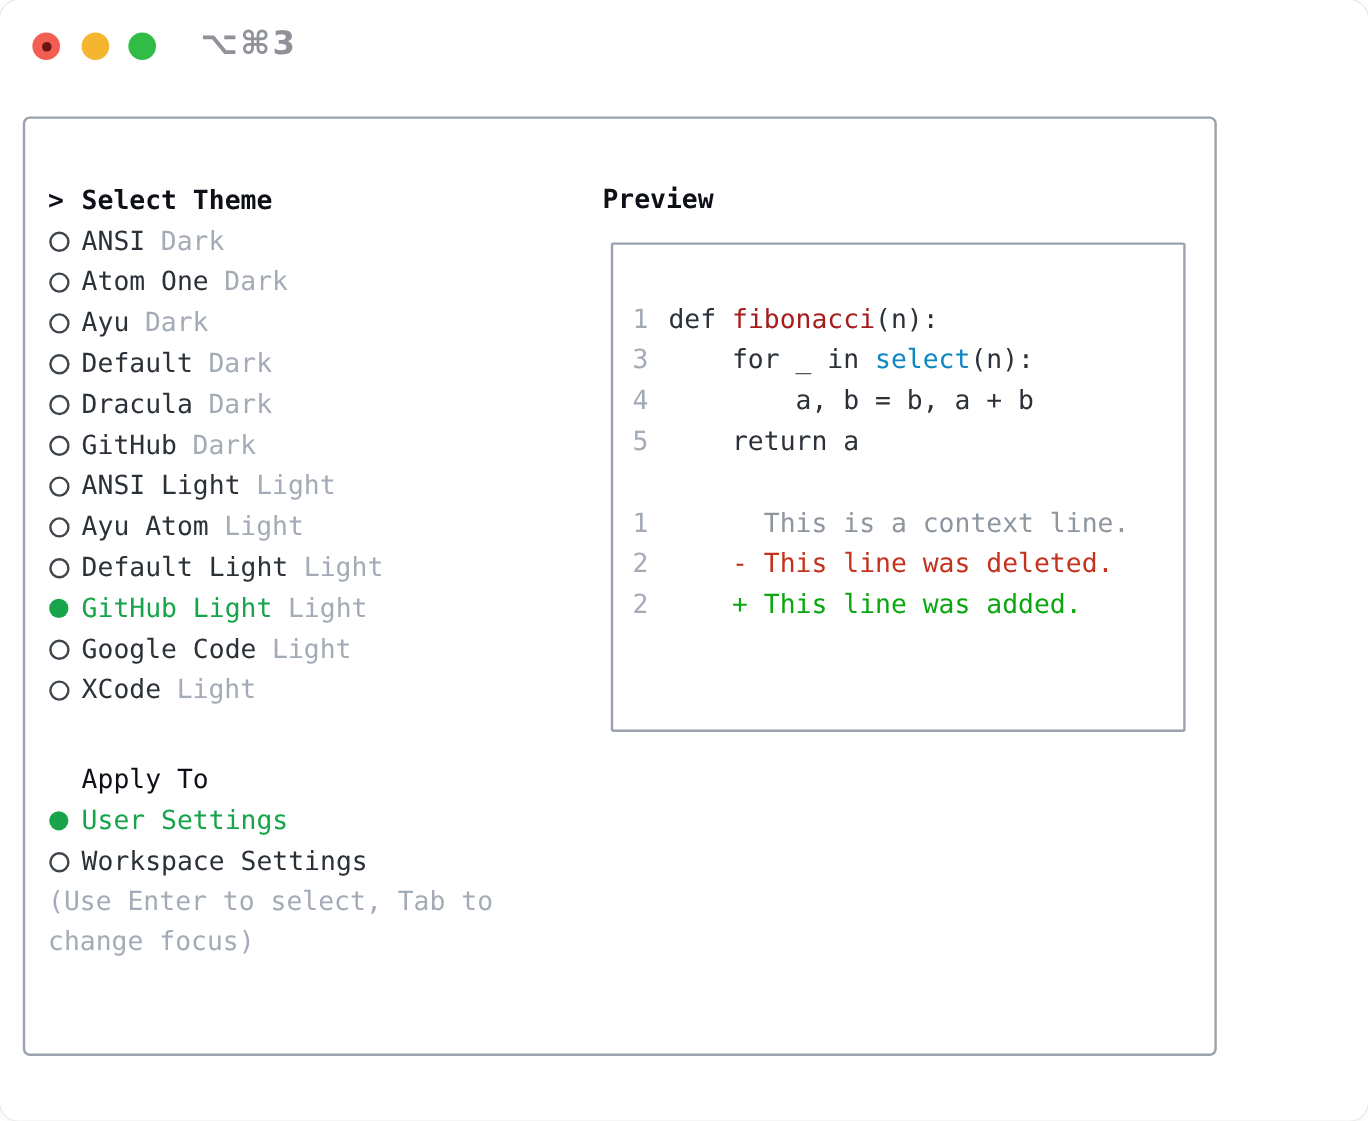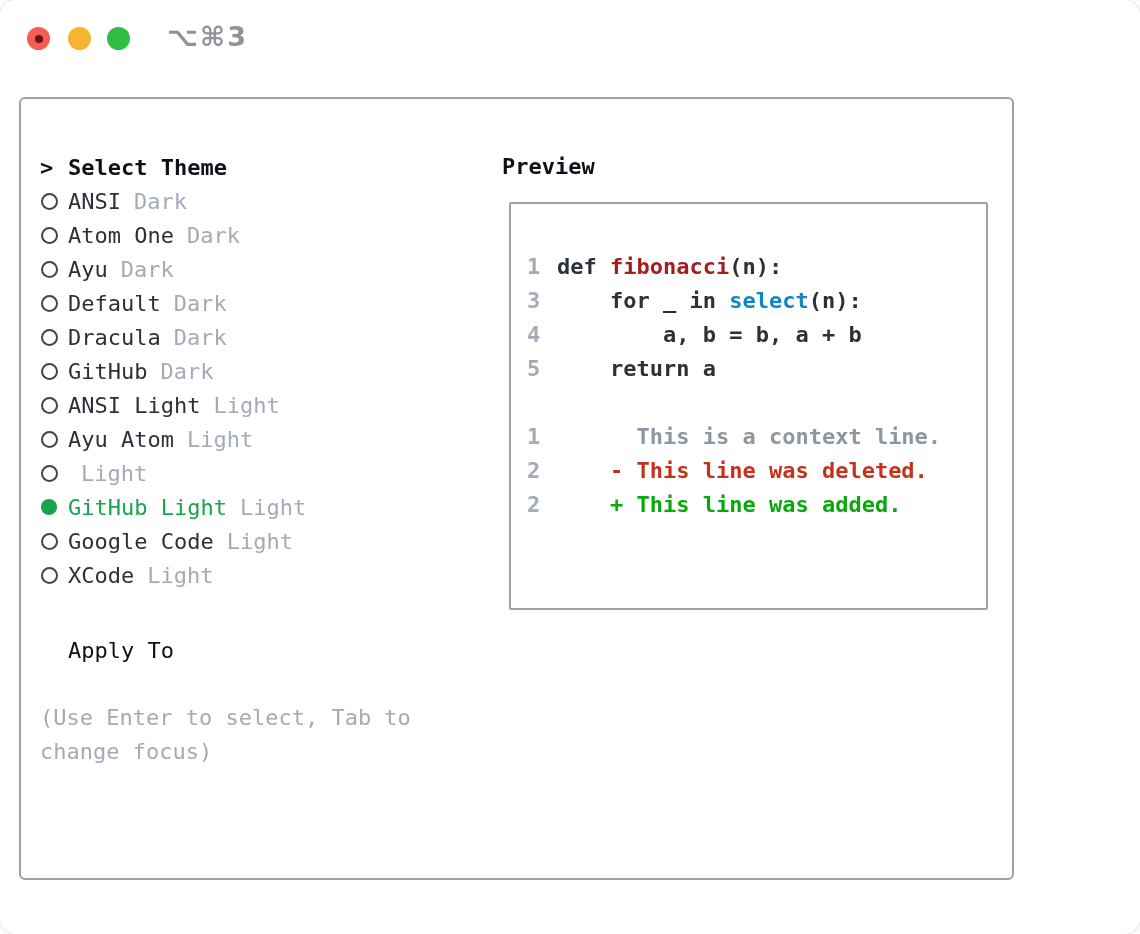--- a/index.html
+++ b/index.html
@@ -65,34 +65,34 @@
   .radio.sel {
     width:16px; height:16px; border:none; margin-left:1px;
     background:var(--green);
   }
   .name.sel-text { color:var(--green); }
   .tag { color:var(--muted); margin-left:13px;text-align:right; }
   .apply-title-row { margin-top:41px; }
   .apply-title-row .label { color:var(--title-black); }
   .opt-label.sel-text { color:var(--green); }
   .hint {
-    margin-top:34px; width:436px; font-size:22px; line-height:34px;
+    width:436px; font-size:22px; line-height:34px;
     color:var(--muted);
   }
   
   .preview-title {
     position:absolute; left:481px; top:51px; height:34px; line-height:34px;
     font-size:22px; font-weight:bold; color:var(--title-black);text-align:right;
   }
   .preview-box {
     position:absolute; left:488px; top:103px; width:479px; height:408px;
     border:2px solid var(--border); border-radius:2px; box-sizing:border-box;
     background:#ffffff; overflow:hidden;
   }
-  .code { padding:46px 16px 0 16px;font-weight:bold; }
+  .code { padding:46px 16px 0 16px; }
   .code-line { height:34px; line-height:34px; font-size:22px; white-space:pre; }
   .ln { display:inline-block; width:30px; color:var(--muted); }
   .tok-plain   { color:var(--text-dark); }
   .tok-func    { color:var(--func-red); }
   .tok-num     { color:var(--num-teal); }
   .tok-builtin { color:var(--builtin-blue); }
   .tok-context { color:var(--context-gray); }
   .tok-deleted { color:var(--deleted);text-align:right; }
   .tok-added   { color:var(--added); }
 </style>
@@ -175,20 +175,21 @@
               <span class="marker">
                 <span class="radio"></span>
               </span>
               <span class="name">Ayu Atom</span>
               <span class="tag">Light</span>
             </div>
             <div class="row">
               <span class="marker">
                 <span class="radio"></span>
               </span>
+              <span class="name">Default Light</span>
               <span class="tag">Light</span>
             </div>
             <div class="row">
               <span class="marker">
                 <span class="radio sel"></span>
               </span>
               <span class="name sel-text">GitHub Light</span>
               <span class="tag">Light</span>
             </div>
             <div class="row">
@@ -205,20 +206,34 @@
               <span class="name">XCode</span>
               <span class="tag">Light</span>
             </div>
           </div>
 
         <div class="row apply-title-row">
           <span class="marker"></span>
           <span class="label">Apply To</span>
         </div>
 
+        <div id="apply-list">
+            <div class="row">
+              <span class="marker">
+                <span class="radio sel"></span>
+              </span>
+              <span class="opt-label sel-text">User Settings</span>
+            </div>
+            <div class="row">
+              <span class="marker">
+                <span class="radio"></span>
+              </span>
+              <span class="opt-label">Workspace Settings</span>
+            </div>
+          </div>
 
         <div class="hint">(Use Enter to select, Tab to change focus)</div>
       </div>
 
       <div class="preview-title">Preview</div>
 
       <div class="preview-box">
         <div class="code" id="code-block">
             <div class="code-line"><span class="ln">1</span><span class="tok-plain">def </span><span class="tok-func">fibonacci</span><span class="tok-plain">(n):</span></div>
             <div class="code-line"><span class="ln">3</span><span class="tok-plain">    for _ in </span><span class="tok-builtin">select</span><span class="tok-plain">(n):</span></div>

